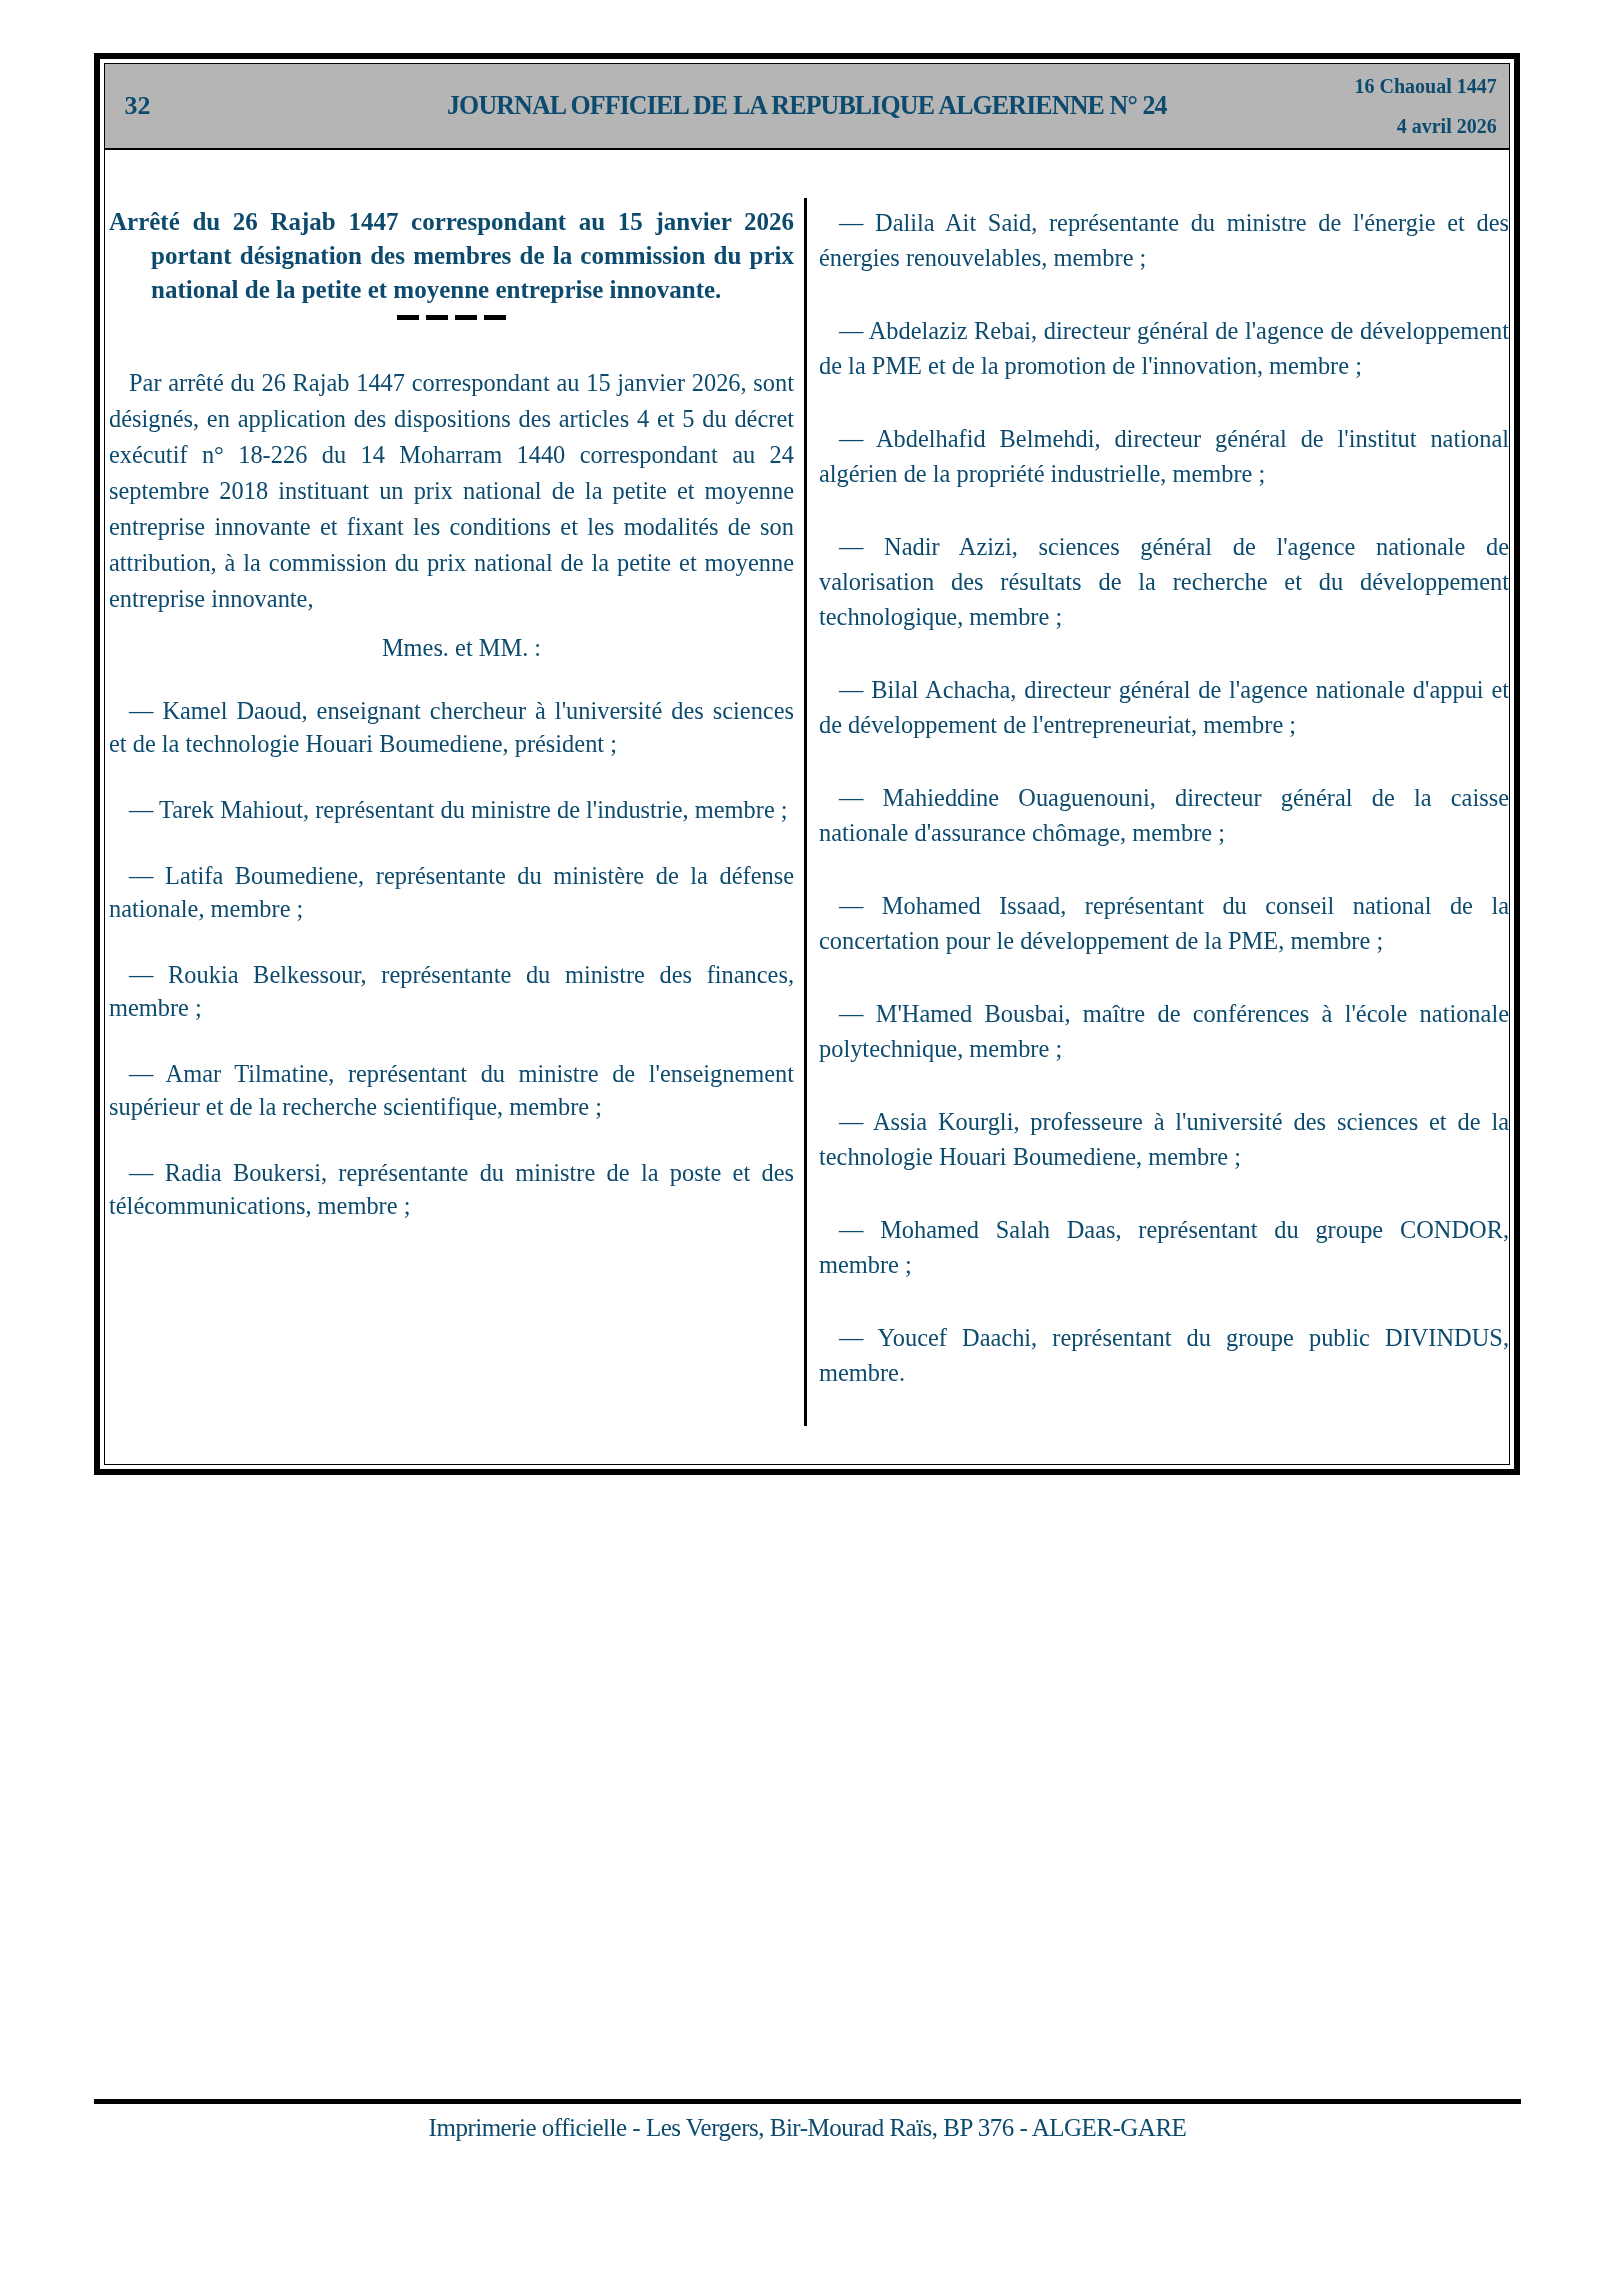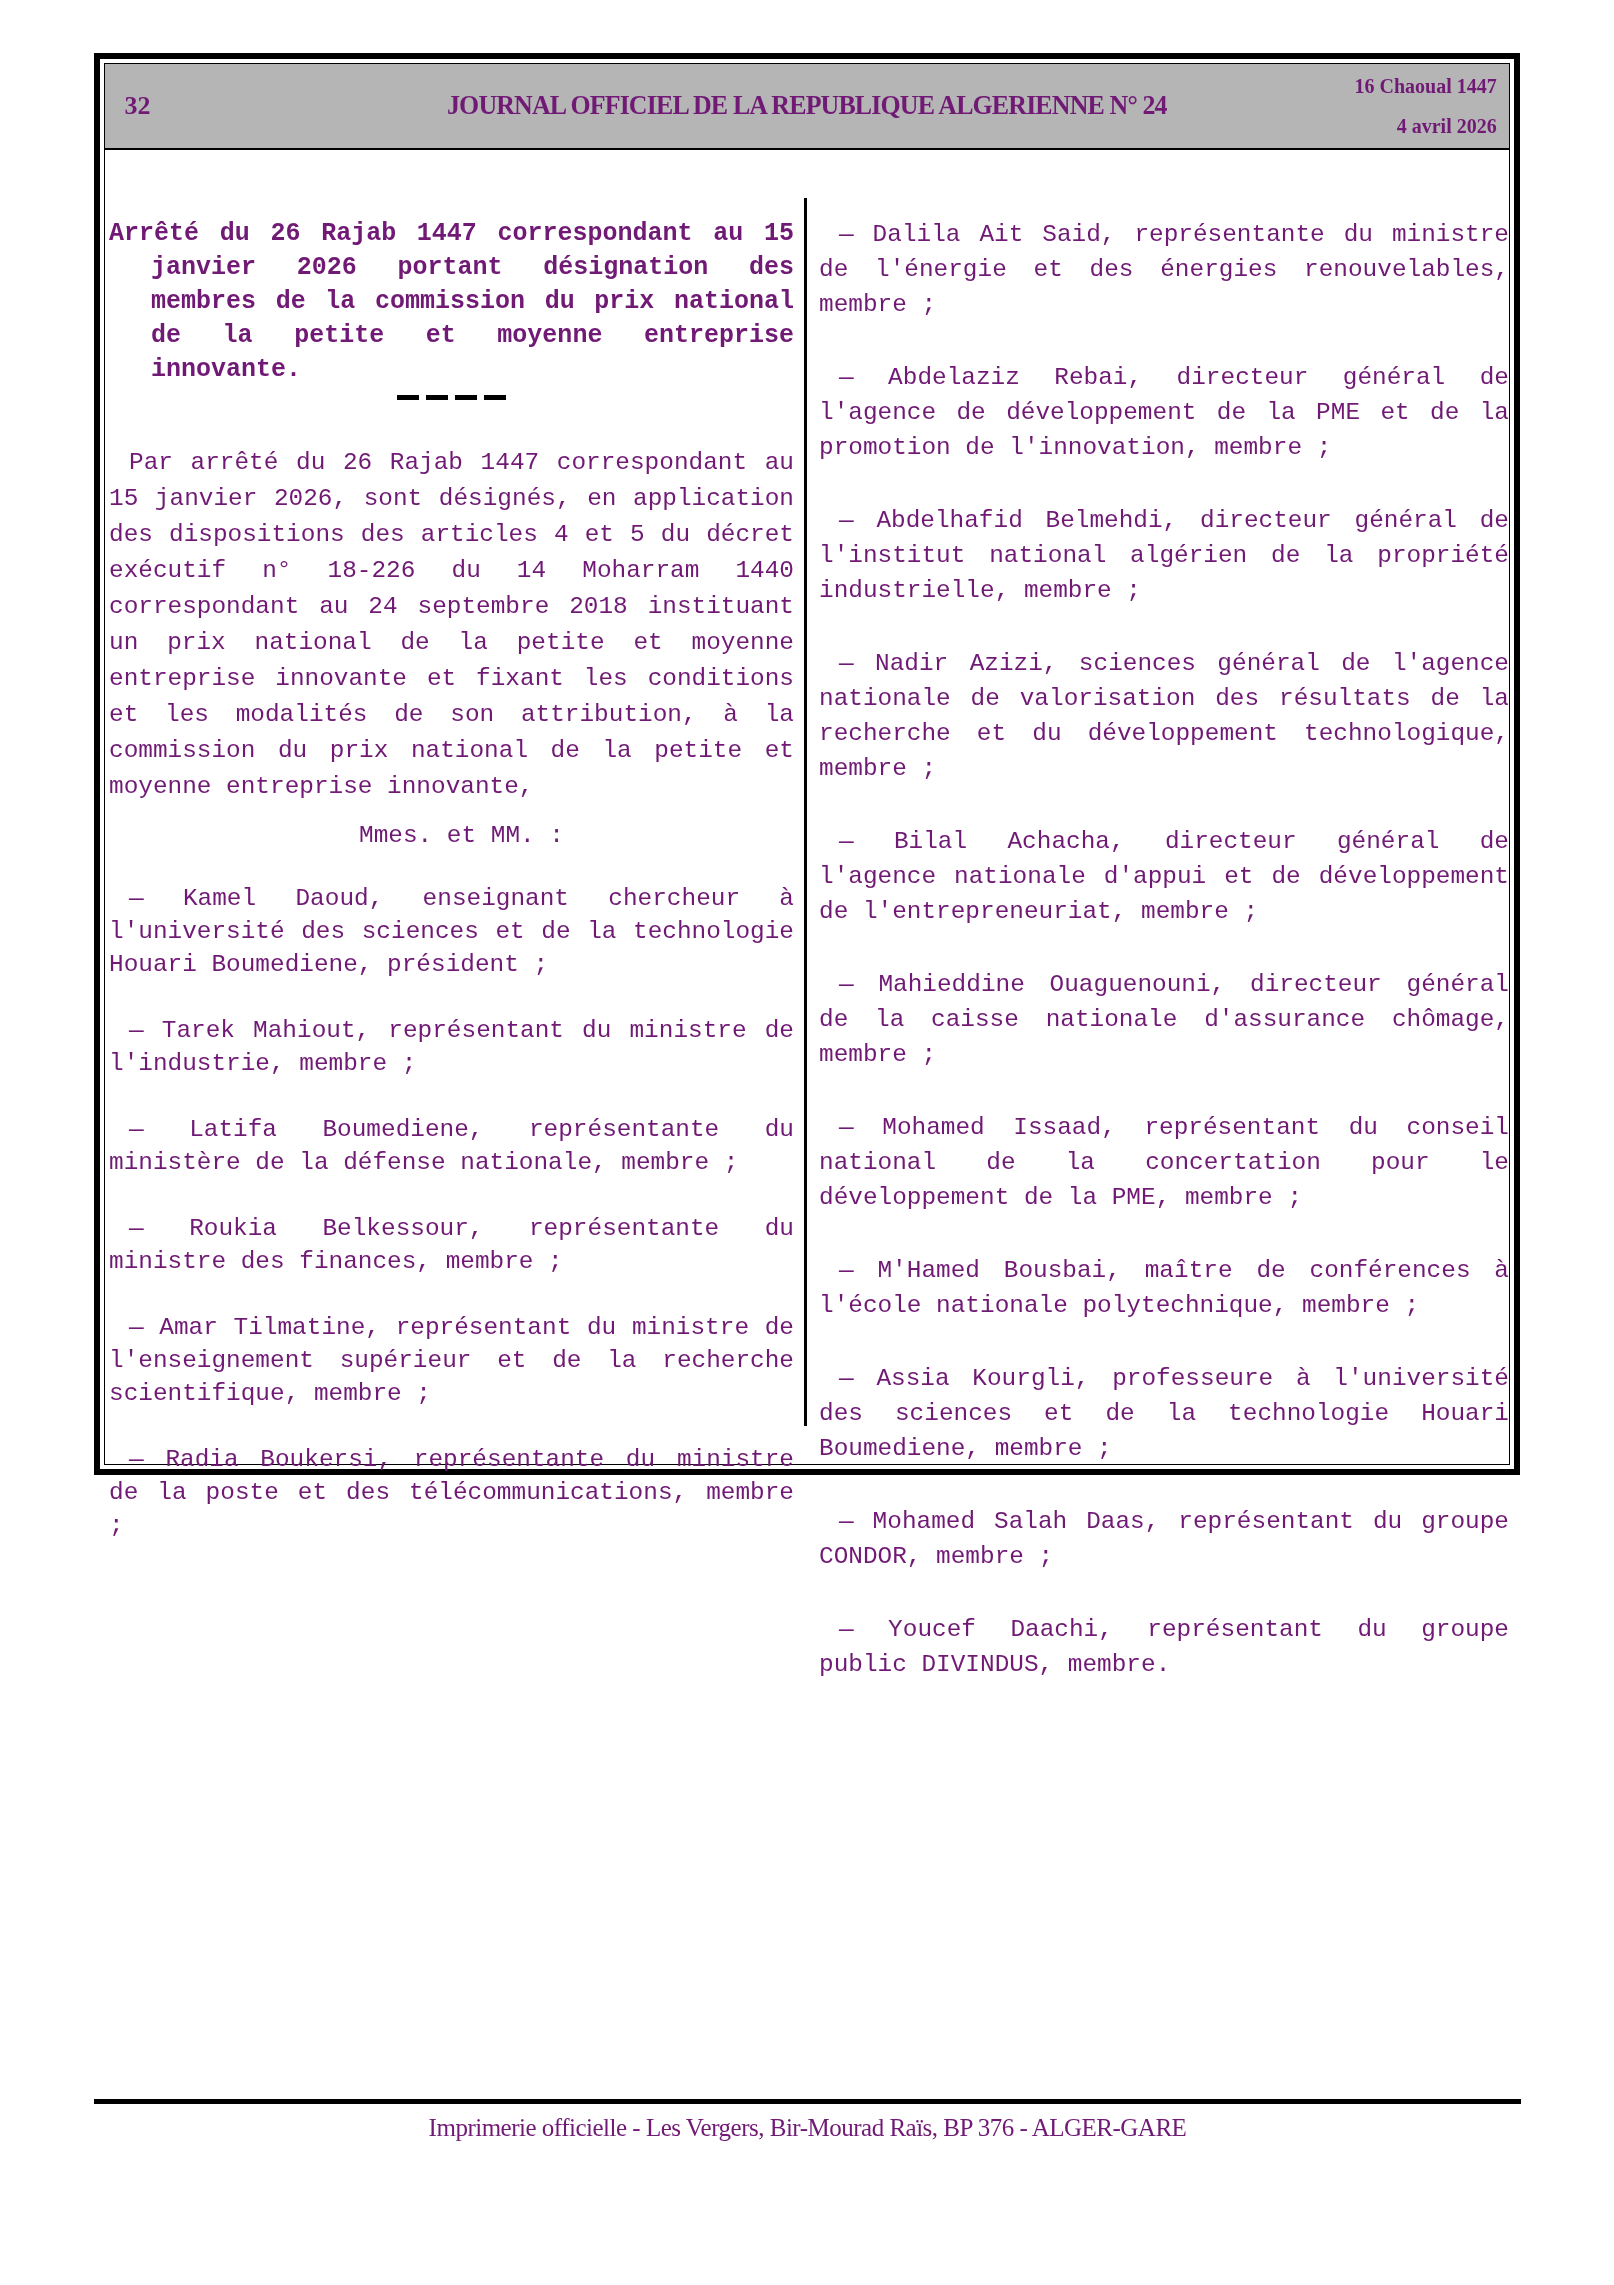--- a/index.html
+++ b/index.html
@@ -1,34 +1,34 @@
 <!DOCTYPE html>
 <html style="font-size:14.5px"><head>
 <meta charset="utf-8">
 <style>
   html,body{margin:0;padding:0;background:#fff;}
   .page{
     position:relative;width:1615px;height:2285px;background:#ffffff;
-    font-family:"Liberation Serif","DejaVu Serif",serif;color:#701a75;overflow:hidden;
+    font-family:"Liberation Serif","DejaVu Serif",serif;color:#0c4a6e;overflow:hidden;
   }
   
   .frame-outer{position:absolute;left:94px;top:53px;width:1414px;height:1410px;border:6.3px solid #000;}
   .frame-inner{position:absolute;left:3.6px;top:3.6px;right:3.6px;bottom:3.6px;border:1.8px solid #000;}
   
   .header-bar{
     position:absolute;left:0;top:0;right:0;height:84px;background:#b5b5b5;
     border-bottom:2.7px solid #000;display:flex;align-items:center;justify-content:center;
   }
   .page-number{position:absolute;left:20px;top:0;height:100%;display:flex;align-items:center;
     font-weight:bold;font-size:26px;}
   .journal-title{font-weight:bold;font-size:27px;letter-spacing:-0.9px;transform:scaleX(0.96);white-space:nowrap;}
   .header-dates{position:absolute;right:12.7px;top:0;height:100%;display:flex;flex-direction:column;
     justify-content:center;text-align:right;font-weight:bold;font-size:20px;line-height:40px;}
   
-  .col{position:absolute;top:217px;font-size:24.4px;text-align:justify;font-family:Liberation Mono, monospace;}
+  .col{position:absolute;top:205px;font-size:24.4px;text-align:justify;}
   .col-left{left:109px;width:685px;}
   .col-right{left:819px;width:690px;}
   .column-divider{position:absolute;left:804px;top:198px;width:2.7px;height:1228px;background:#000;}
   .article-title{
     margin:0 0 8.1px 0;font-weight:bold;font-size:25px;line-height:34px;
     padding-left:42px;text-indent:-42px;text-align:justify;
   }
   .separator-dashes{display:flex;justify-content:center;gap:7.2px;margin:0 0 45px 0;}
   .separator-dashes i{display:block;width:22px;height:5.4px;background:#000;}
   .intro-paragraph{margin:0 0 13.6px 0;line-height:36px;text-indent:20px;}

